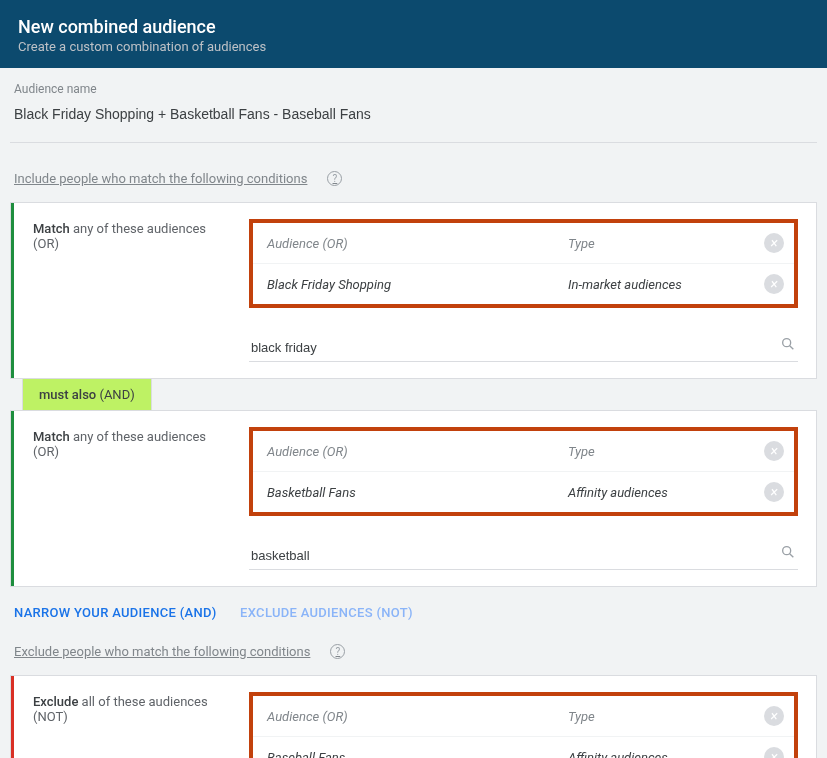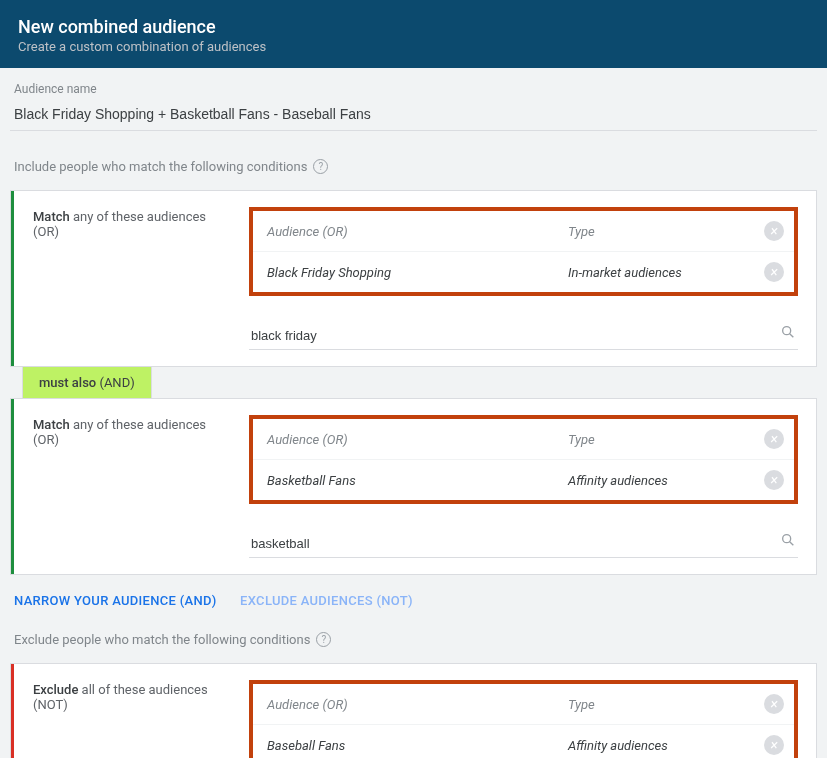--- a/index.html
+++ b/index.html
@@ -2,22 +2,22 @@
 <html><head>
   <meta charset="utf-8">
   <style>
     * { box-sizing: border-box; margin: 0; padding: 0; }
     body { font-family: Roboto, Arial, sans-serif; background: #f1f3f4; width: 827px; }
     .header { background: #0c4a6e; color: #fff; padding: 16px 18px 14px; }
     .header h1 { font-size: 18px; font-weight: 500; margin-bottom: 2px; }
     .header p { font-size: 13px; color: #bdc1c6; }
     .content { padding: 14px 10px 18px; }
     .field-label { font-size: 12px; color: #80868b; margin-bottom: 6px; padding-left: 4px; }
-    .name-input { width: 100%; border: none; border-bottom: 1px solid #dadce0; background: transparent; font-size: 14px; color: #3c4043; padding: 4px 4px 8px; outline: none; }
-    .section-hdr { font-size: 13px; color: #80868b; margin: 28px 0 16px 4px; display: flex; align-items: flex-start; gap: 6px; }
+    .name-input { width: 100%; border: none; border-bottom: 1px solid #dadce0; background: transparent; font-size: 14px; color: #3c4043; padding: 4px 4px 20px; outline: none; }
+    .section-hdr { font-size: 13px; color: #80868b; margin: 28px 0 16px 4px; display: flex; align-items: flex-start; gap: 20px; text-decoration: underline; }
     .help-icon { display: inline-flex; align-items: center; justify-content: center; width: 15px; height: 15px; border: 1px solid #9aa0a6; border-radius: 50%; font-size: 10px; color: #9aa0a6; }
     .card { background: #fff; border: 1px solid #dadce0; display: flex; position: relative; }
     .card::before { content: ""; position: absolute; left: 0; top: 0; bottom: 0; width: 3px; }
     .card.include::before { background: #1e8e3e; }
     .card.exclude::before { background: #d93025; }
     .card-left { width: 220px; padding: 18px 18px 18px 22px; font-size: 13px; color: #5f6368; }
     .card-left b { color: #3c4043; font-weight: 500; }
     .card-right { flex: 1; padding: 16px 18px; }
     .aud-table { border: 4px solid #c2410c; font-style: italic; }
     .aud-row { display: grid; grid-template-columns: 1fr 180px 36px; align-items: center; padding: 10px 10px 10px 14px; font-size: 13px; }

